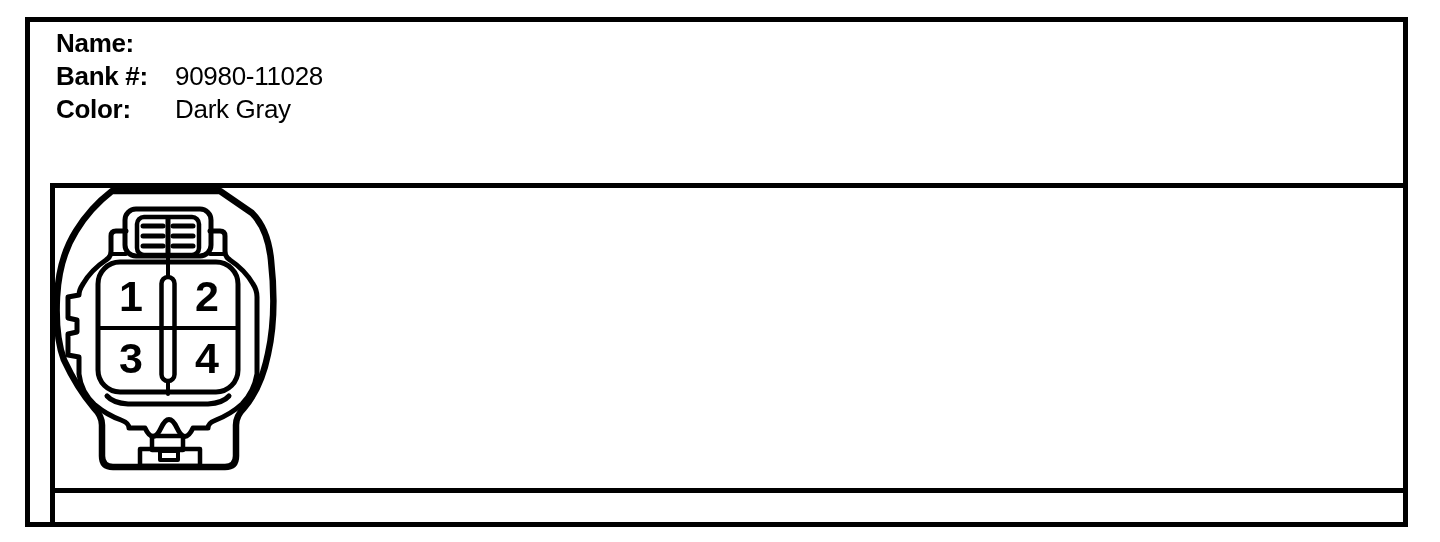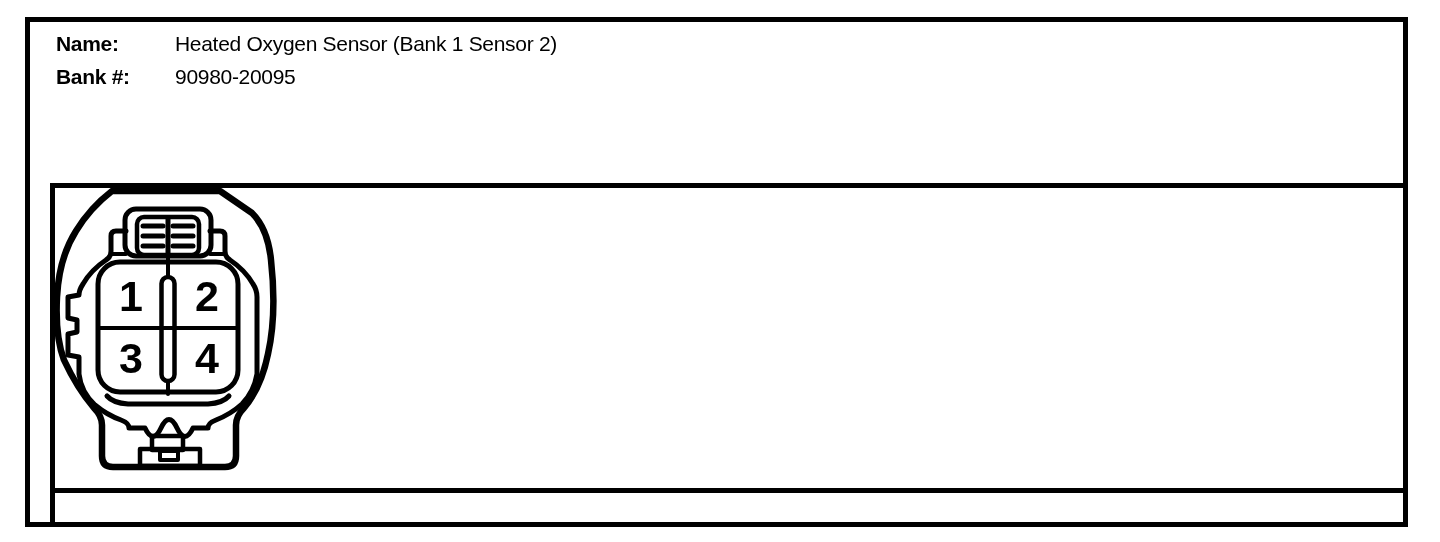--- a/index.html
+++ b/index.html
@@ -10,21 +10,21 @@
   }
   .page-border{
     position:absolute;left:25px;top:17px;width:1383px;height:510px;
     border:5px solid #000;box-sizing:border-box;background:transparent;
   }
   .header-block{
     position:absolute;left:56px;top:31px;width:900px;
   }
   .hrow{
     display:flex;height:33px;align-items:flex-start;
-    font-size:21px;line-height:25px;letter-spacing:-0.3px;white-space:nowrap;
+    font-size:26px;line-height:25px;letter-spacing:-0.3px;white-space:nowrap;
   }
   .hlabel{font-weight:bold;width:119px;flex:0 0 119px;}
   .hvalue{font-weight:normal;}
   .table-box{
     position:absolute;left:50px;top:183px;width:1358px;height:344px;
     box-sizing:border-box;border-left:5px solid #000;border-top:5px solid #000;
     background:transparent;
   }
   .row-divider{
     position:absolute;left:50px;top:488px;width:1358px;height:5px;background:#000;
@@ -36,25 +36,28 @@
   }
 </style>
 </head>
 <body>
 
 <div class="page-border"></div>
 
 <div class="header-block">
   <div class="hrow">
     <span class="hlabel">Name:</span>
-    <span class="hvalue">Heated Oxygen Sensor (Bank 1 Sensor 2)</span>
   </div>
   <div class="hrow">
     <span class="hlabel">Bank #:</span>
-    <span class="hvalue">90980-20095</span>
+    <span class="hvalue">90980-11028</span>
+  </div>
+  <div class="hrow">
+    <span class="hlabel">Color:</span>
+    <span class="hvalue">Dark Gray</span>
   </div>
 </div>
 
 <div class="table-box"></div>
 <div class="row-divider"></div>
 
 <svg class="connector-svg" width="232" height="292" viewBox="0 0 232 292" fill="none" stroke="#000" stroke-linejoin="round" stroke-linecap="round">
 
   <path stroke-width="6.5" d="
     M 62 7 L 170 7 L 202 29

